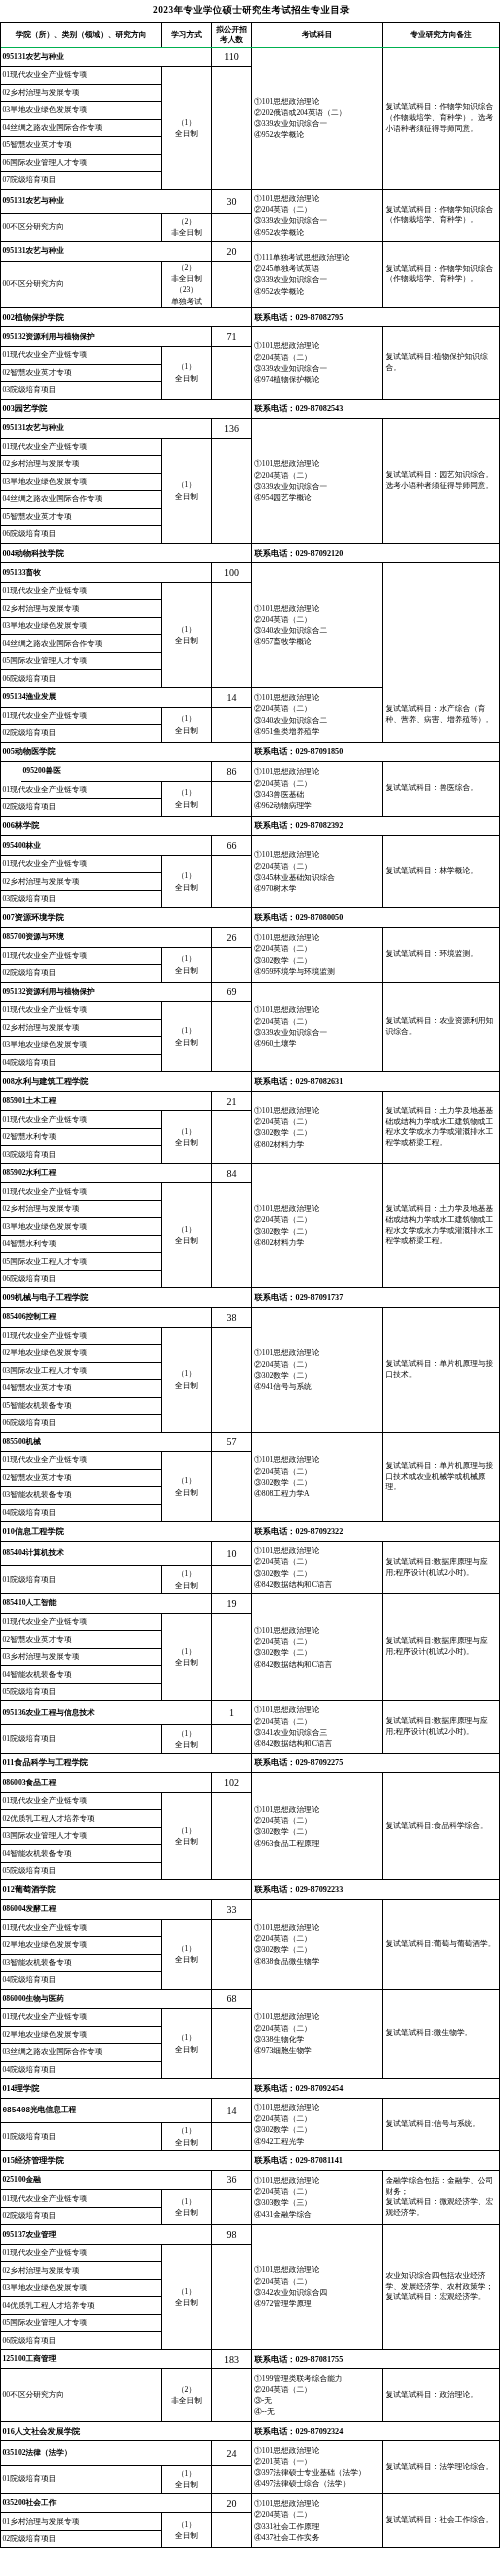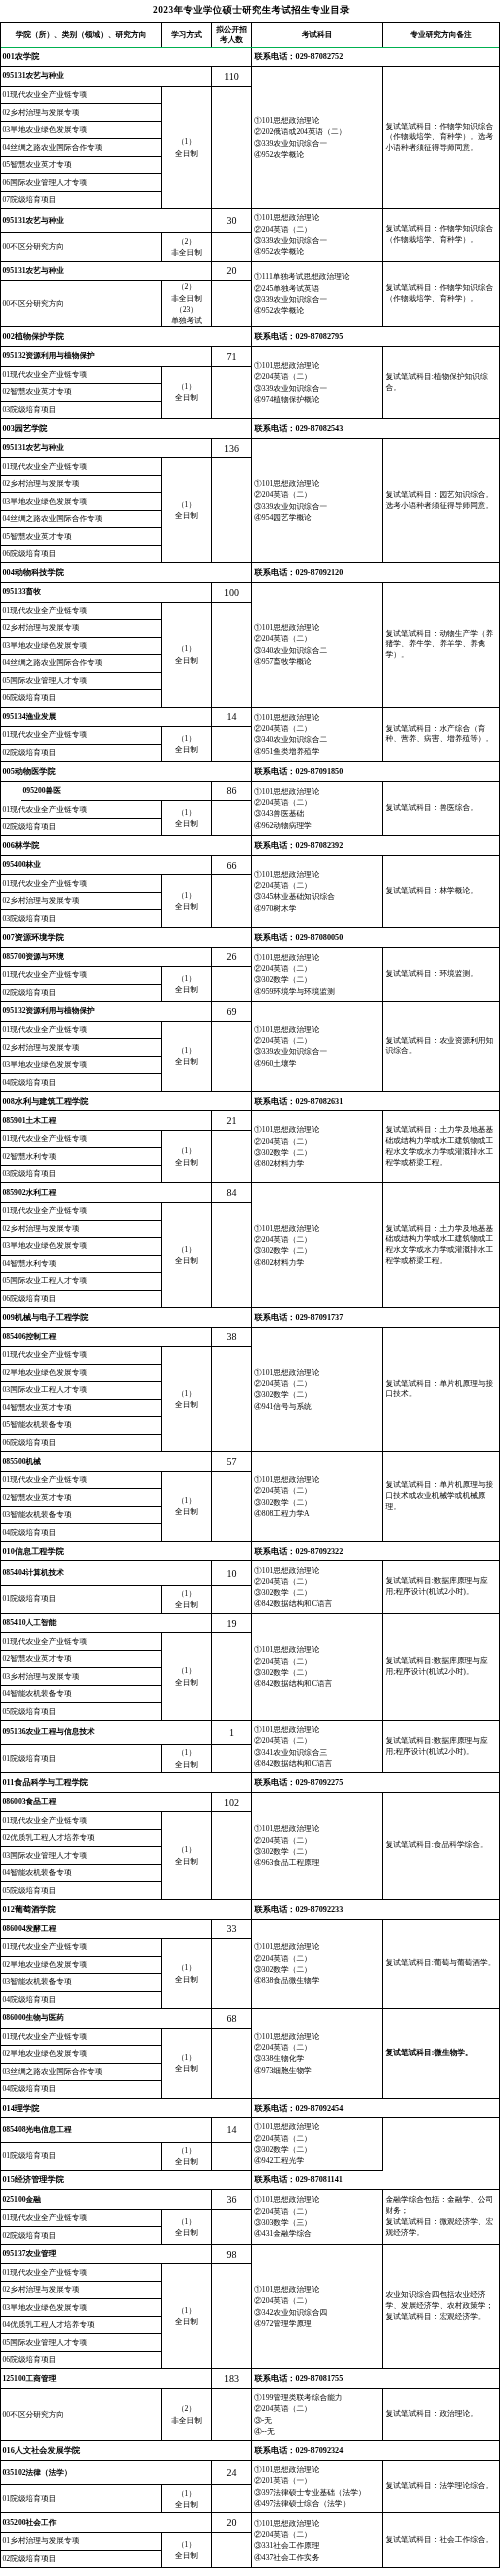--- a/index.html
+++ b/index.html
@@ -37,24 +37,20 @@
 <div class="catalog">
   <div class="grid5 header-row">
     <div class="header-cell">学院（所）、类别（领域）、研究方向</div>
     <div class="header-cell">学习方式</div>
     <div class="header-cell">拟公开招
 考人数</div>
     <div class="header-cell">考试科目</div>
     <div class="header-cell">专业研究方向备注</div>
   </div>
   <div id="catalog-body">
-      <div class="college-row">
-        <div class="college-name">001农学院</div>
-        <div class="college-phone">联系电话：029-87082752</div>
-      </div>
       <div class="grid5" style="grid-template-rows: minmax(19.6px, auto) repeat(7, minmax(17.5px, auto));">
         <div class="cell major-name" style="grid-area: 1 / 1 / 2 / 3;">095131农艺与种业</div>
         <div class="cell admission-count" style="grid-area: 1 / 3 / 2 / 4;">110</div>
         <div class="cell direction-cell" style="grid-area: 2 / 1 / 3 / 2;">01现代农业全产业链专项</div>
         <div class="cell direction-cell" style="grid-area: 3 / 1 / 4 / 2;">02乡村治理与发展专项</div>
         <div class="cell direction-cell" style="grid-area: 4 / 1 / 5 / 2;">03旱地农业绿色发展专项</div>
         <div class="cell direction-cell" style="grid-area: 5 / 1 / 6 / 2;">04丝绸之路农业国际合作专项</div>
         <div class="cell direction-cell" style="grid-area: 6 / 1 / 7 / 2;">05智慧农业英才专项</div>
         <div class="cell direction-cell" style="grid-area: 7 / 1 / 8 / 2;">06国际农业管理人才专项</div>
         <div class="cell direction-cell" style="grid-area: 8 / 1 / 9 / 2;">07院级培育项目</div>
@@ -173,21 +169,20 @@
           <div>（1）</div>
           <div>全日制</div>
         </div>
         <div class="cell" style="grid-area: 2 / 3 / 8 / 4;"></div>
         <div class="cell exam-cell" style="grid-area: 1 / 4 / 8 / 5;">
           <div>①101思想政治理论</div>
           <div>②204英语（二）</div>
           <div>③340农业知识综合二</div>
           <div>④957畜牧学概论</div>
         </div>
-        <div class="cell remark-cell" style="grid-area: 1 / 5 / 8 / 6;">复试笔试科目：动物生产学（养猪学、养牛学、养羊学、养禽学）。</div>
       </div>
       <div class="grid5" style="grid-template-rows: minmax(19.6px, auto) repeat(2, minmax(17.5px, auto));">
         <div class="cell major-name" style="grid-area: 1 / 1 / 2 / 3;">095134渔业发展</div>
         <div class="cell admission-count" style="grid-area: 1 / 3 / 2 / 4;">14</div>
         <div class="cell direction-cell" style="grid-area: 2 / 1 / 3 / 2;">01现代农业全产业链专项</div>
         <div class="cell direction-cell" style="grid-area: 3 / 1 / 4 / 2;">02院级培育项目</div>
         <div class="cell study-mode" style="grid-area: 2 / 2 / 4 / 3;">
           <div>（1）</div>
           <div>全日制</div>
         </div>
@@ -497,41 +492,42 @@
           <div>（1）</div>
           <div>全日制</div>
         </div>
         <div class="cell" style="grid-area: 2 / 3 / 6 / 4;"></div>
         <div class="cell exam-cell" style="grid-area: 1 / 4 / 6 / 5;">
           <div>①101思想政治理论</div>
           <div>②204英语（二）</div>
           <div>③338生物化学</div>
           <div>④973细胞生物学</div>
         </div>
-        <div class="cell remark-cell" style="grid-area: 1 / 5 / 6 / 6; font-weight: bold;">复试笔试科目:微生物学。</div>
+        <div class="cell remark-cell" style="grid-area: 1 / 5 / 6 / 6;">复试笔试科目:微生物学。</div>
       </div>
       <div class="college-row">
         <div class="college-name">014理学院</div>
         <div class="college-phone">联系电话：029-87092454</div>
       </div>
       <div class="grid5" style="grid-template-rows: minmax(19.6px, auto) repeat(1, minmax(17.5px, auto));">
-        <div class="cell major-name" style="grid-area: 1 / 1 / 2 / 3;">085408光电信息工程</div>
+        <div class="cell major-name" style="grid-area: 1 / 1 / 2 / 3; font-family: Liberation Mono, monospace;">085408光电信息工程</div>
         <div class="cell admission-count" style="grid-area: 1 / 3 / 2 / 4;">14</div>
         <div class="cell direction-cell" style="grid-area: 2 / 1 / 3 / 2;">01院级培育项目</div>
         <div class="cell study-mode" style="grid-area: 2 / 2 / 3 / 3;">
           <div>（1）</div>
           <div>全日制</div>
         </div>
         <div class="cell" style="grid-area: 2 / 3 / 3 / 4;"></div>
         <div class="cell exam-cell" style="grid-area: 1 / 4 / 3 / 5;">
           <div>①101思想政治理论</div>
           <div>②204英语（二）</div>
           <div>③302数学（二）</div>
           <div>④942工程光学</div>
         </div>
+        <div class="cell remark-cell" style="grid-area: 1 / 5 / 3 / 6;">复试笔试科目:信号与系统。</div>
       </div>
       <div class="college-row">
         <div class="college-name">015经济管理学院</div>
         <div class="college-phone">联系电话：029-87081141</div>
       </div>
       <div class="grid5" style="grid-template-rows: minmax(19.6px, auto) repeat(2, minmax(17.5px, auto));">
         <div class="cell major-name" style="grid-area: 1 / 1 / 2 / 3;">025100金融</div>
         <div class="cell admission-count" style="grid-area: 1 / 3 / 2 / 4;">36</div>
         <div class="cell direction-cell" style="grid-area: 2 / 1 / 3 / 2;">01现代农业全产业链专项</div>
         <div class="cell direction-cell" style="grid-area: 3 / 1 / 4 / 2;">02院级培育项目</div>

